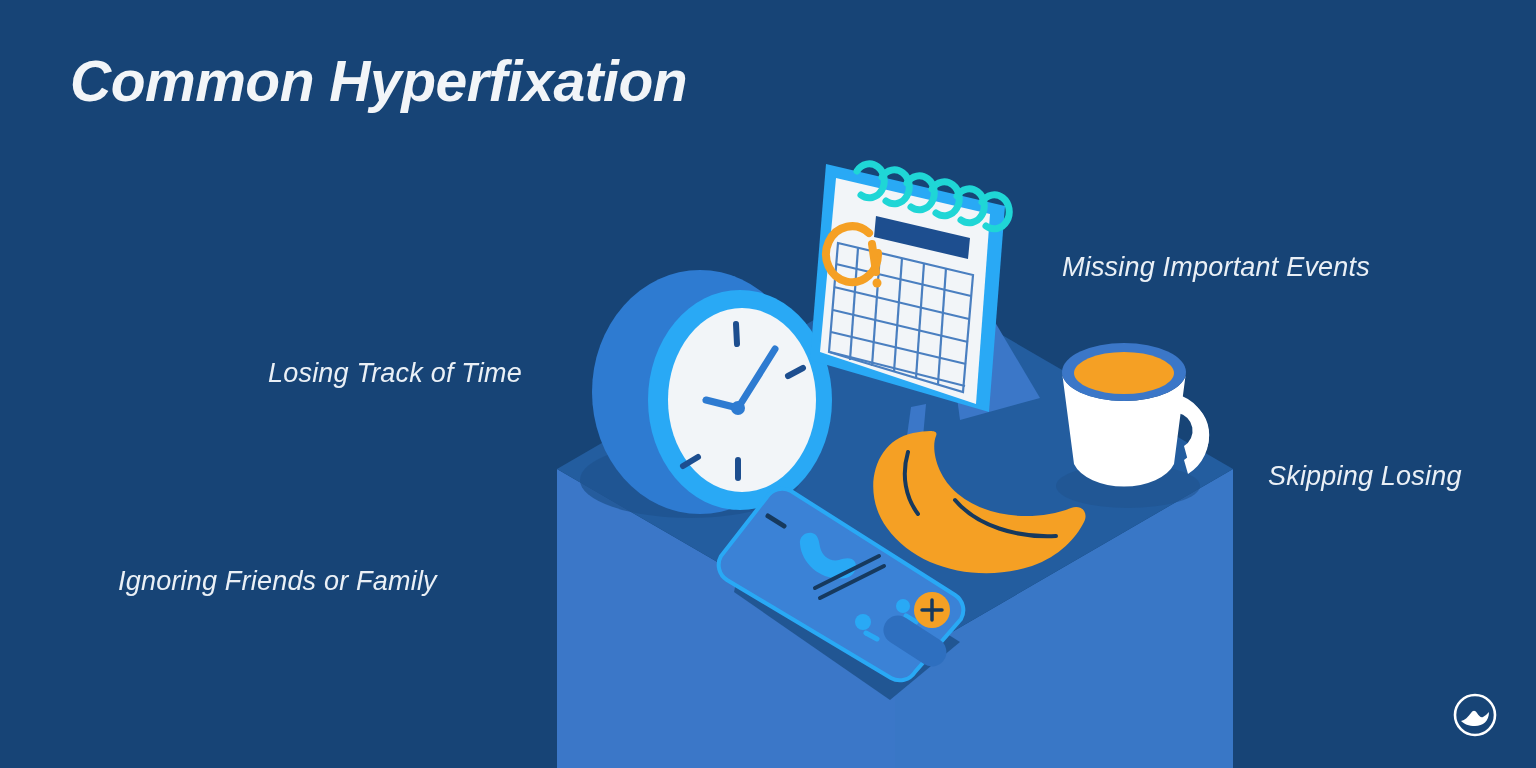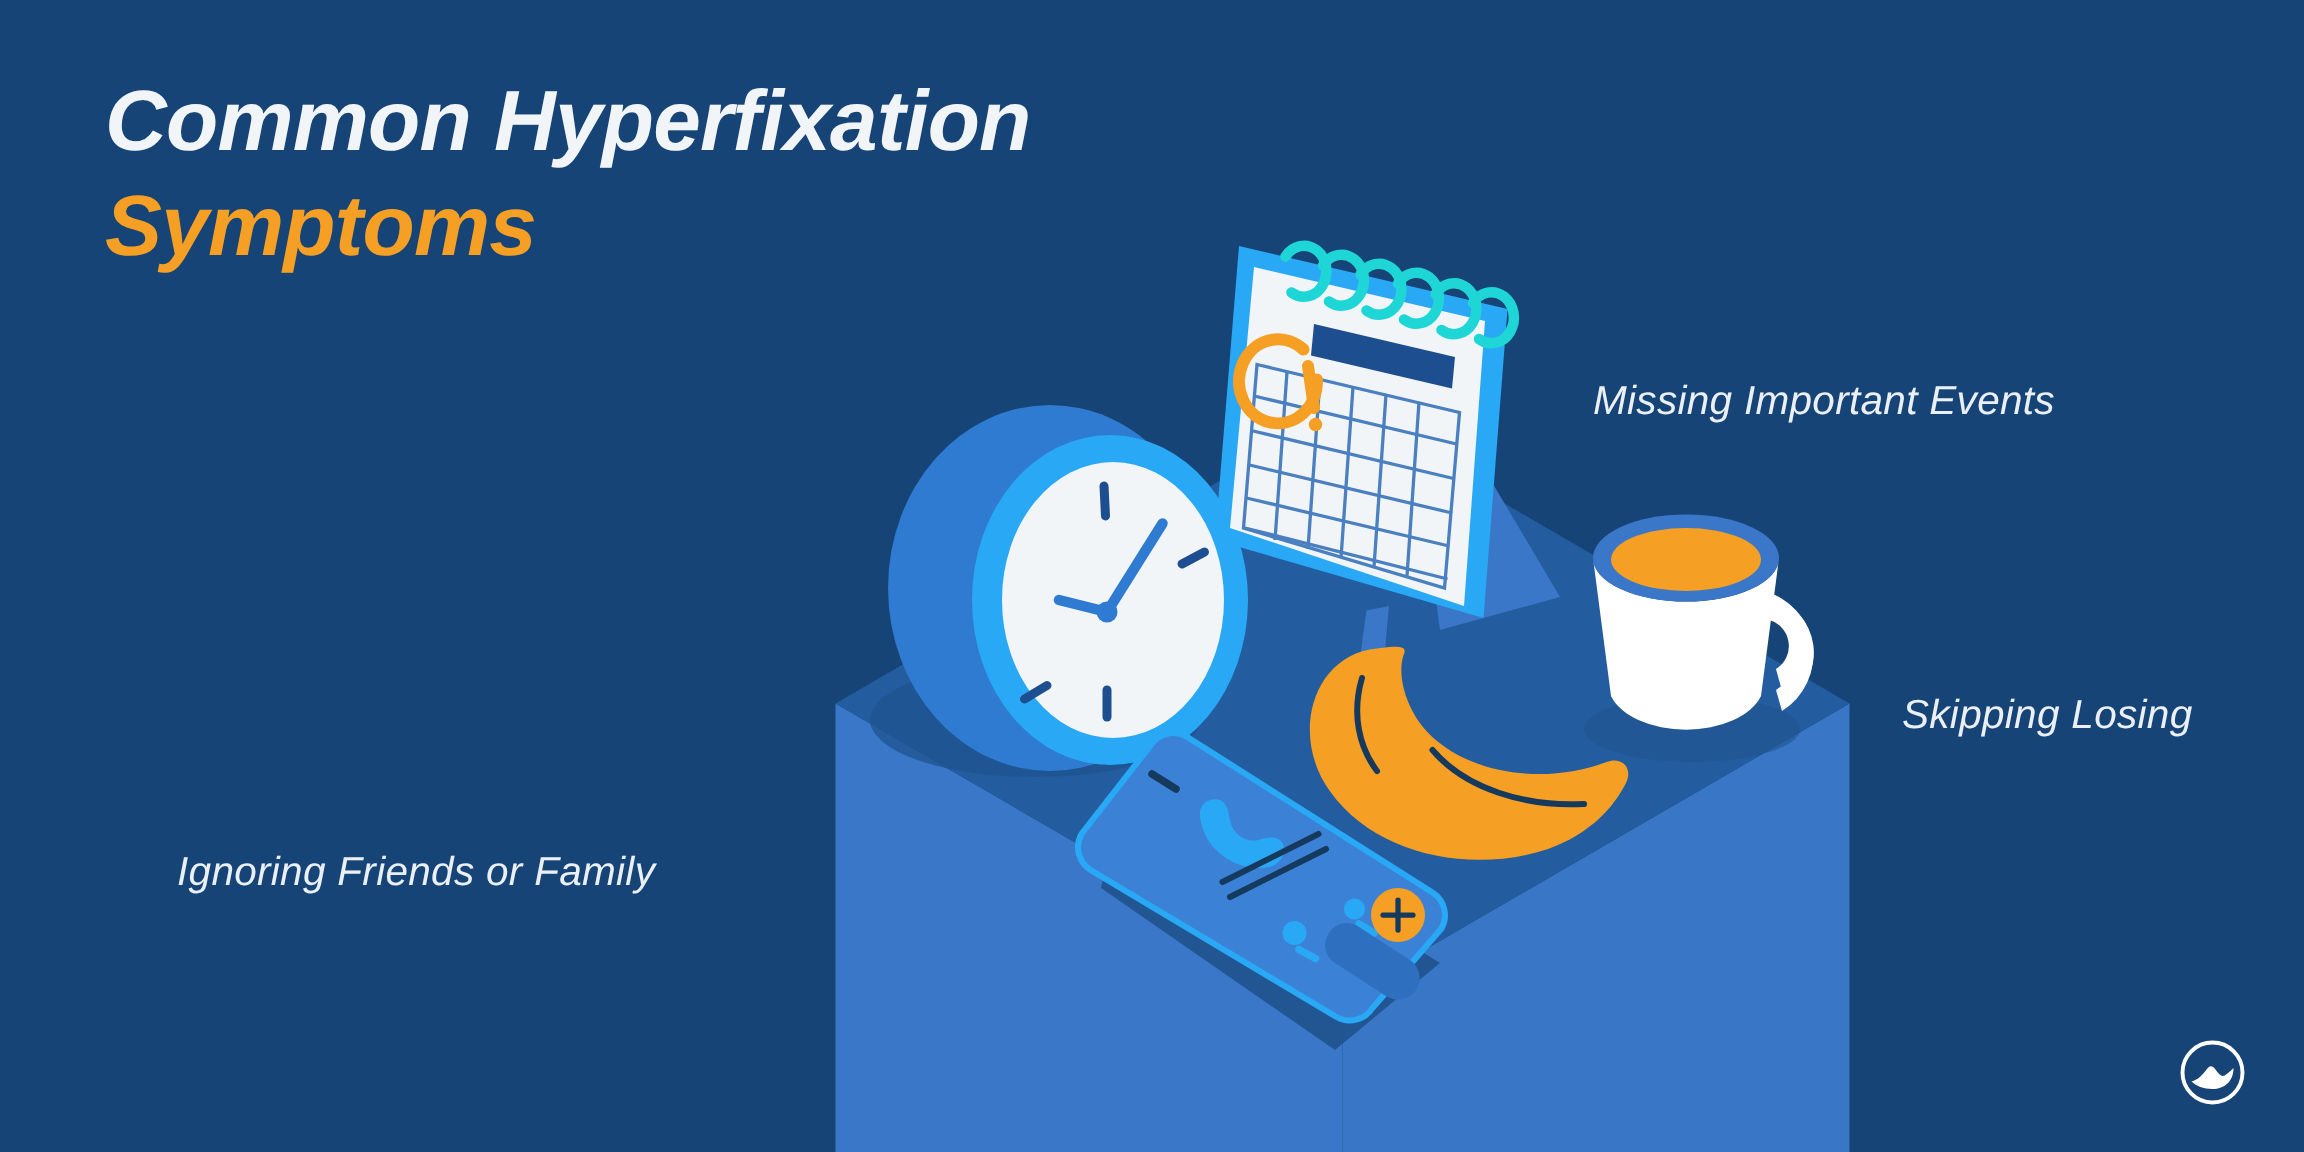--- a/index.html
+++ b/index.html
@@ -225,23 +225,23 @@
       <g>
         <circle cx="932" cy="610" r="18" fill="#F5A024"></circle>
         <line x1="922" y1="610" x2="942" y2="610" stroke="#16395E" stroke-width="3.5" stroke-linecap="round"></line>
         <line x1="932" y1="600" x2="932" y2="620" stroke="#16395E" stroke-width="3.5" stroke-linecap="round"></line>
       </g>
     </g>
   </svg>
 
   <div id="title-block">
     <span class="title-line" id="title-line-1">Common Hyperfixation</span>
-    <span class="title-line" id="title-line-2">Symptoms</span>
   </div>
 
+  <div class="callout-label" id="label-losing-track">Losing Track of Time</div>
 
   <div class="callout-label" id="label-ignoring">Ignoring Friends or Family</div>
 
   <div class="callout-label" id="label-missing-events">Missing Important Events</div>
 
   <div class="callout-label" id="label-skipping-meals">Skipping Losing</div>
 
   <svg id="logo" viewBox="0 0 46 46">
     <circle cx="23" cy="23" r="20" fill="none" stroke="#FFFFFF" stroke-width="2.6"></circle>
     <path d="M9,29 c4,-1 7,-4 10,-8 c2,-3 4,-3 6,0 c2,3 4,5 6,4 c2,-1 4,-3 6,-5 c0,9 -6,14 -14,14 c-6,0 -11,-2 -14,-5 Z" fill="#FFFFFF"></path>

